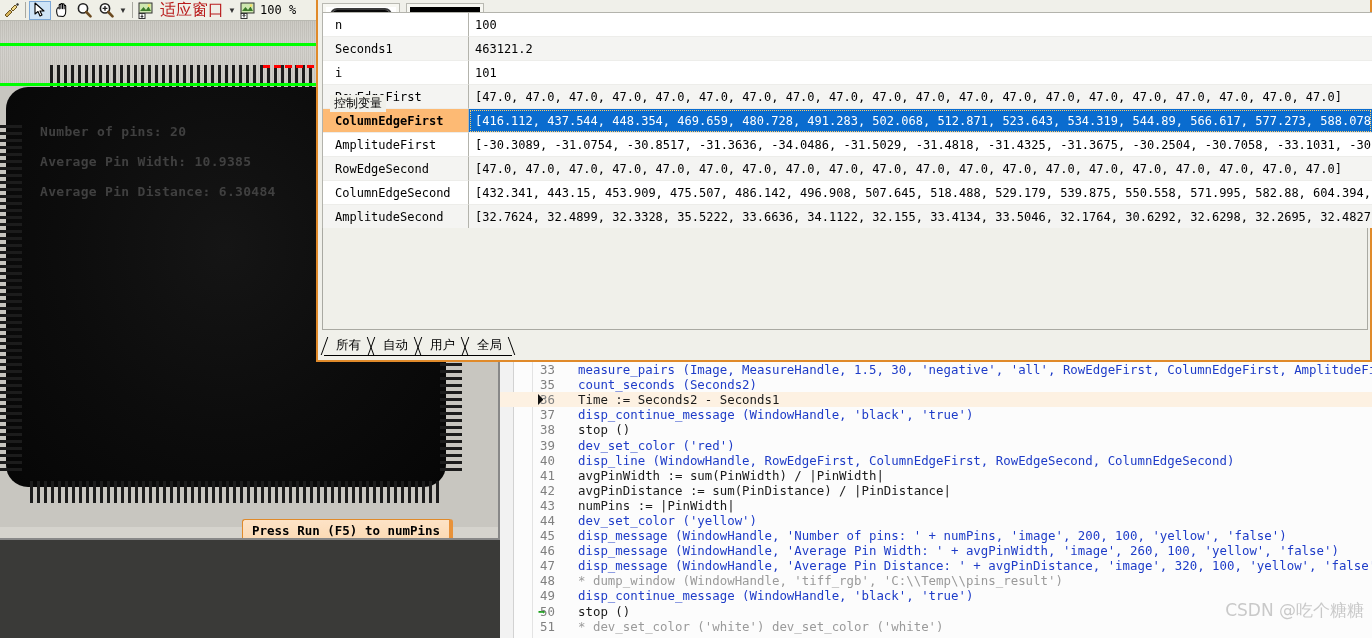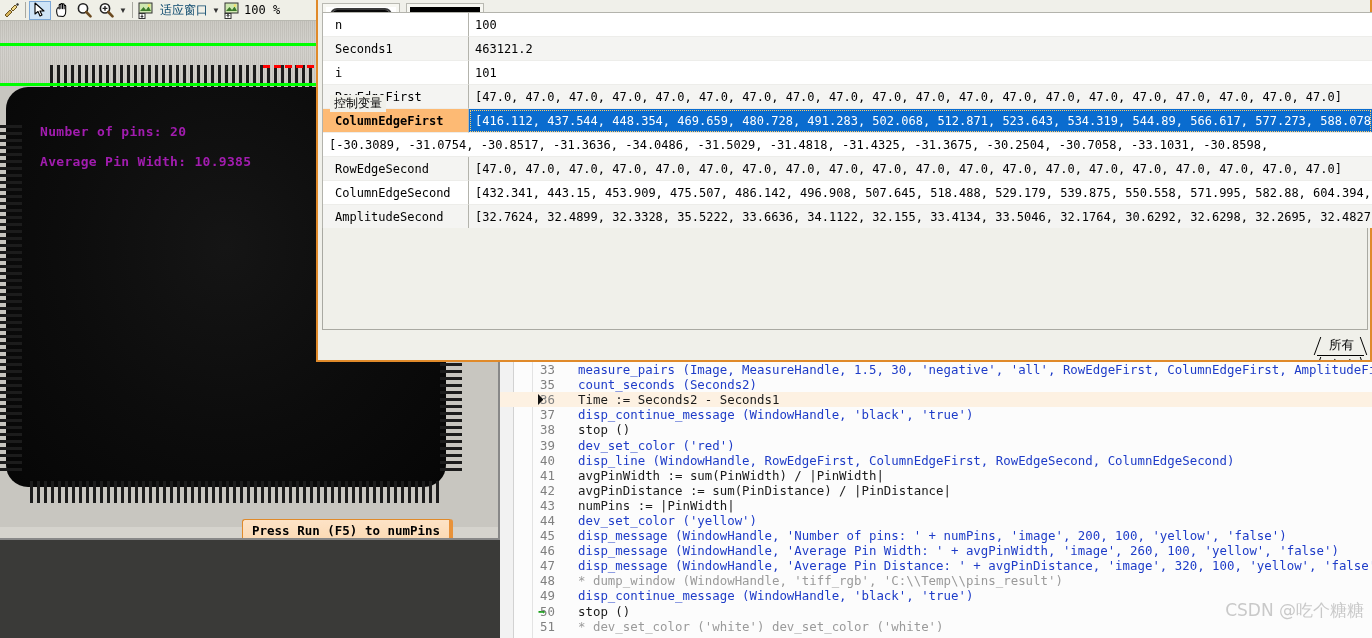--- a/index.html
+++ b/index.html
@@ -23,21 +23,21 @@
   .tb-btn {
     width: 22px; height: 19px; display: flex; align-items: center; justify-content: center;
     position: relative;
   }
   .tb-btn.active { background: #cfe4f7; border: 1px solid #7ba7d7; }
   .tb-arrow {
     width: 12px; height: 19px; display: flex; align-items: center; justify-content: center;
     font-size: 8px; color: #333;
   }
   .tb-label {
-    font-family: Liberation Mono, monospace; font-size: 12px; color: #0c4a6e;
+    font-family: Liberation Mono, monospace; font-size: 16px; color: #b91c1c;
     padding: 0 2px; white-space: nowrap;
   }
   .tb-zoom { font-family: "DejaVu Sans Mono", monospace; font-size: 12px; color: #000; text-align: right; }
 
   
   #graphics-window {
     position: absolute; left: 0; top: 21px; width: 500px; height: 519px;
     background: #c8c6c0; overflow: hidden;
     border-right: 2px solid #888; border-bottom: 2px solid #888;
   }
@@ -61,21 +61,21 @@
     background: radial-gradient(ellipse at 50% 40%, #151515 0%, #0c0c0c 55%, #060606 100%);
     border-radius: 22px;
   }
   .red-dashes {
     position: absolute; height: 3px;
     background-image: repeating-linear-gradient(90deg, #ff0000 0 7px, rgba(0,0,0,0) 7px 11px);
   }
   .yellow-text {
     position: absolute;
     font-family: "DejaVu Sans Mono", monospace;
-    font-size: 13px; font-weight: bold; color: #a21caf;
+    font-size: 13px; font-weight: bold; color: #404040;
     white-space: nowrap; letter-spacing: .3px;
   }
   #continue-msg {
     position: absolute; left: 242px; top: 498px;
     background: linear-gradient(180deg,#fde3c6 0%, #fbd9b3 100%);
     border: 1px solid #e08a2a;
     border-right: 4px solid #e8923a;
     border-radius: 3px;
     padding: 3px 9px;
     font-family: "DejaVu Sans Mono", monospace;
@@ -166,21 +166,21 @@
     flex: 1 1 auto; height: 24px; padding-left: 6px;
     display: flex; align-items: center;
     font-family: "DejaVu Sans Mono", monospace; font-size: 12px; color: #000;
     border-bottom: 1px solid #ededea;
     white-space: nowrap; overflow: hidden;
   }
 
   
   #var-tabs {
     position: absolute; left: 6px; top: 336px; width: 1040px; height: 22px;
-    display: flex; align-items: flex-end; flex-direction: column;
+    display: flex; align-items: flex-start;
   }
   .vtab {
     position: relative;
     font-family: "DejaVu Sans", sans-serif; font-size: 12.5px; color: #000;
     padding: 1px 10px 1px 12px;
     border-bottom: 1px solid #000;
     white-space: nowrap;
   }
   .vtab::before {
     content: ""; position: absolute; left: 0; bottom: 0; width: 9px; height: 18px;
@@ -314,20 +314,21 @@
       <div style="position:absolute; left:0px; top:100px; width:22px; height:350px;
                   background-image: repeating-linear-gradient(0deg, #1c1c1c 0 3px, rgba(0,0,0,0) 3px 7px);"></div>
       <div style="position:absolute; left:440px; top:100px; width:22px; height:350px;
                   background-image: repeating-linear-gradient(0deg, #1c1c1c 0 3px, rgba(0,0,0,0) 3px 7px);"></div>
 
       <div style="position:absolute; left:0; top:506px; width:500px; height:13px; background:#d5d3cd;"></div>
     </div>
 
     <div class="yellow-text" style="left:40px; top:103px;">Number of pins: 20</div>
     <div class="yellow-text" style="left:40px; top:133px;">Average Pin Width:  10.9385</div>
+    <div class="yellow-text" style="left:40px; top:163px;">Average Pin Distance:  6.30484</div>
 
     <div id="continue-msg">Press Run (F5) to numPins</div>
   </div>
 
   <div id="dark-fill"></div>
 
   <div id="var-window">
 
     <div id="iconic-strip">
       <div class="iconic-cell">
@@ -364,20 +365,21 @@
       </div>
       <div class="var-row alt">
         <div class="var-name">RowEdgeFirst</div>
         <div class="var-val">[47.0, 47.0, 47.0, 47.0, 47.0, 47.0, 47.0, 47.0, 47.0, 47.0, 47.0, 47.0, 47.0, 47.0, 47.0, 47.0, 47.0, 47.0, 47.0, 47.0]</div>
       </div>
       <div class="var-row sel">
         <div class="var-name">ColumnEdgeFirst</div>
         <div class="var-val">[416.112, 437.544, 448.354, 469.659, 480.728, 491.283, 502.068, 512.871, 523.643, 534.319, 544.89, 566.617, 577.273, 588.078, 609</div>
       </div>
       <div class="var-row">
+        <div class="var-name">AmplitudeFirst</div>
         <div class="var-val">[-30.3089, -31.0754, -30.8517, -31.3636, -34.0486, -31.5029, -31.4818, -31.4325, -31.3675, -30.2504, -30.7058, -33.1031, -30.8598,</div>
       </div>
       <div class="var-row alt">
         <div class="var-name">RowEdgeSecond</div>
         <div class="var-val">[47.0, 47.0, 47.0, 47.0, 47.0, 47.0, 47.0, 47.0, 47.0, 47.0, 47.0, 47.0, 47.0, 47.0, 47.0, 47.0, 47.0, 47.0, 47.0, 47.0]</div>
       </div>
       <div class="var-row">
         <div class="var-name">ColumnEdgeSecond</div>
         <div class="var-val">[432.341, 443.15, 453.909, 475.507, 486.142, 496.908, 507.645, 518.488, 529.179, 539.875, 550.558, 571.995, 582.88, 604.394, 614.9</div>
       </div>

